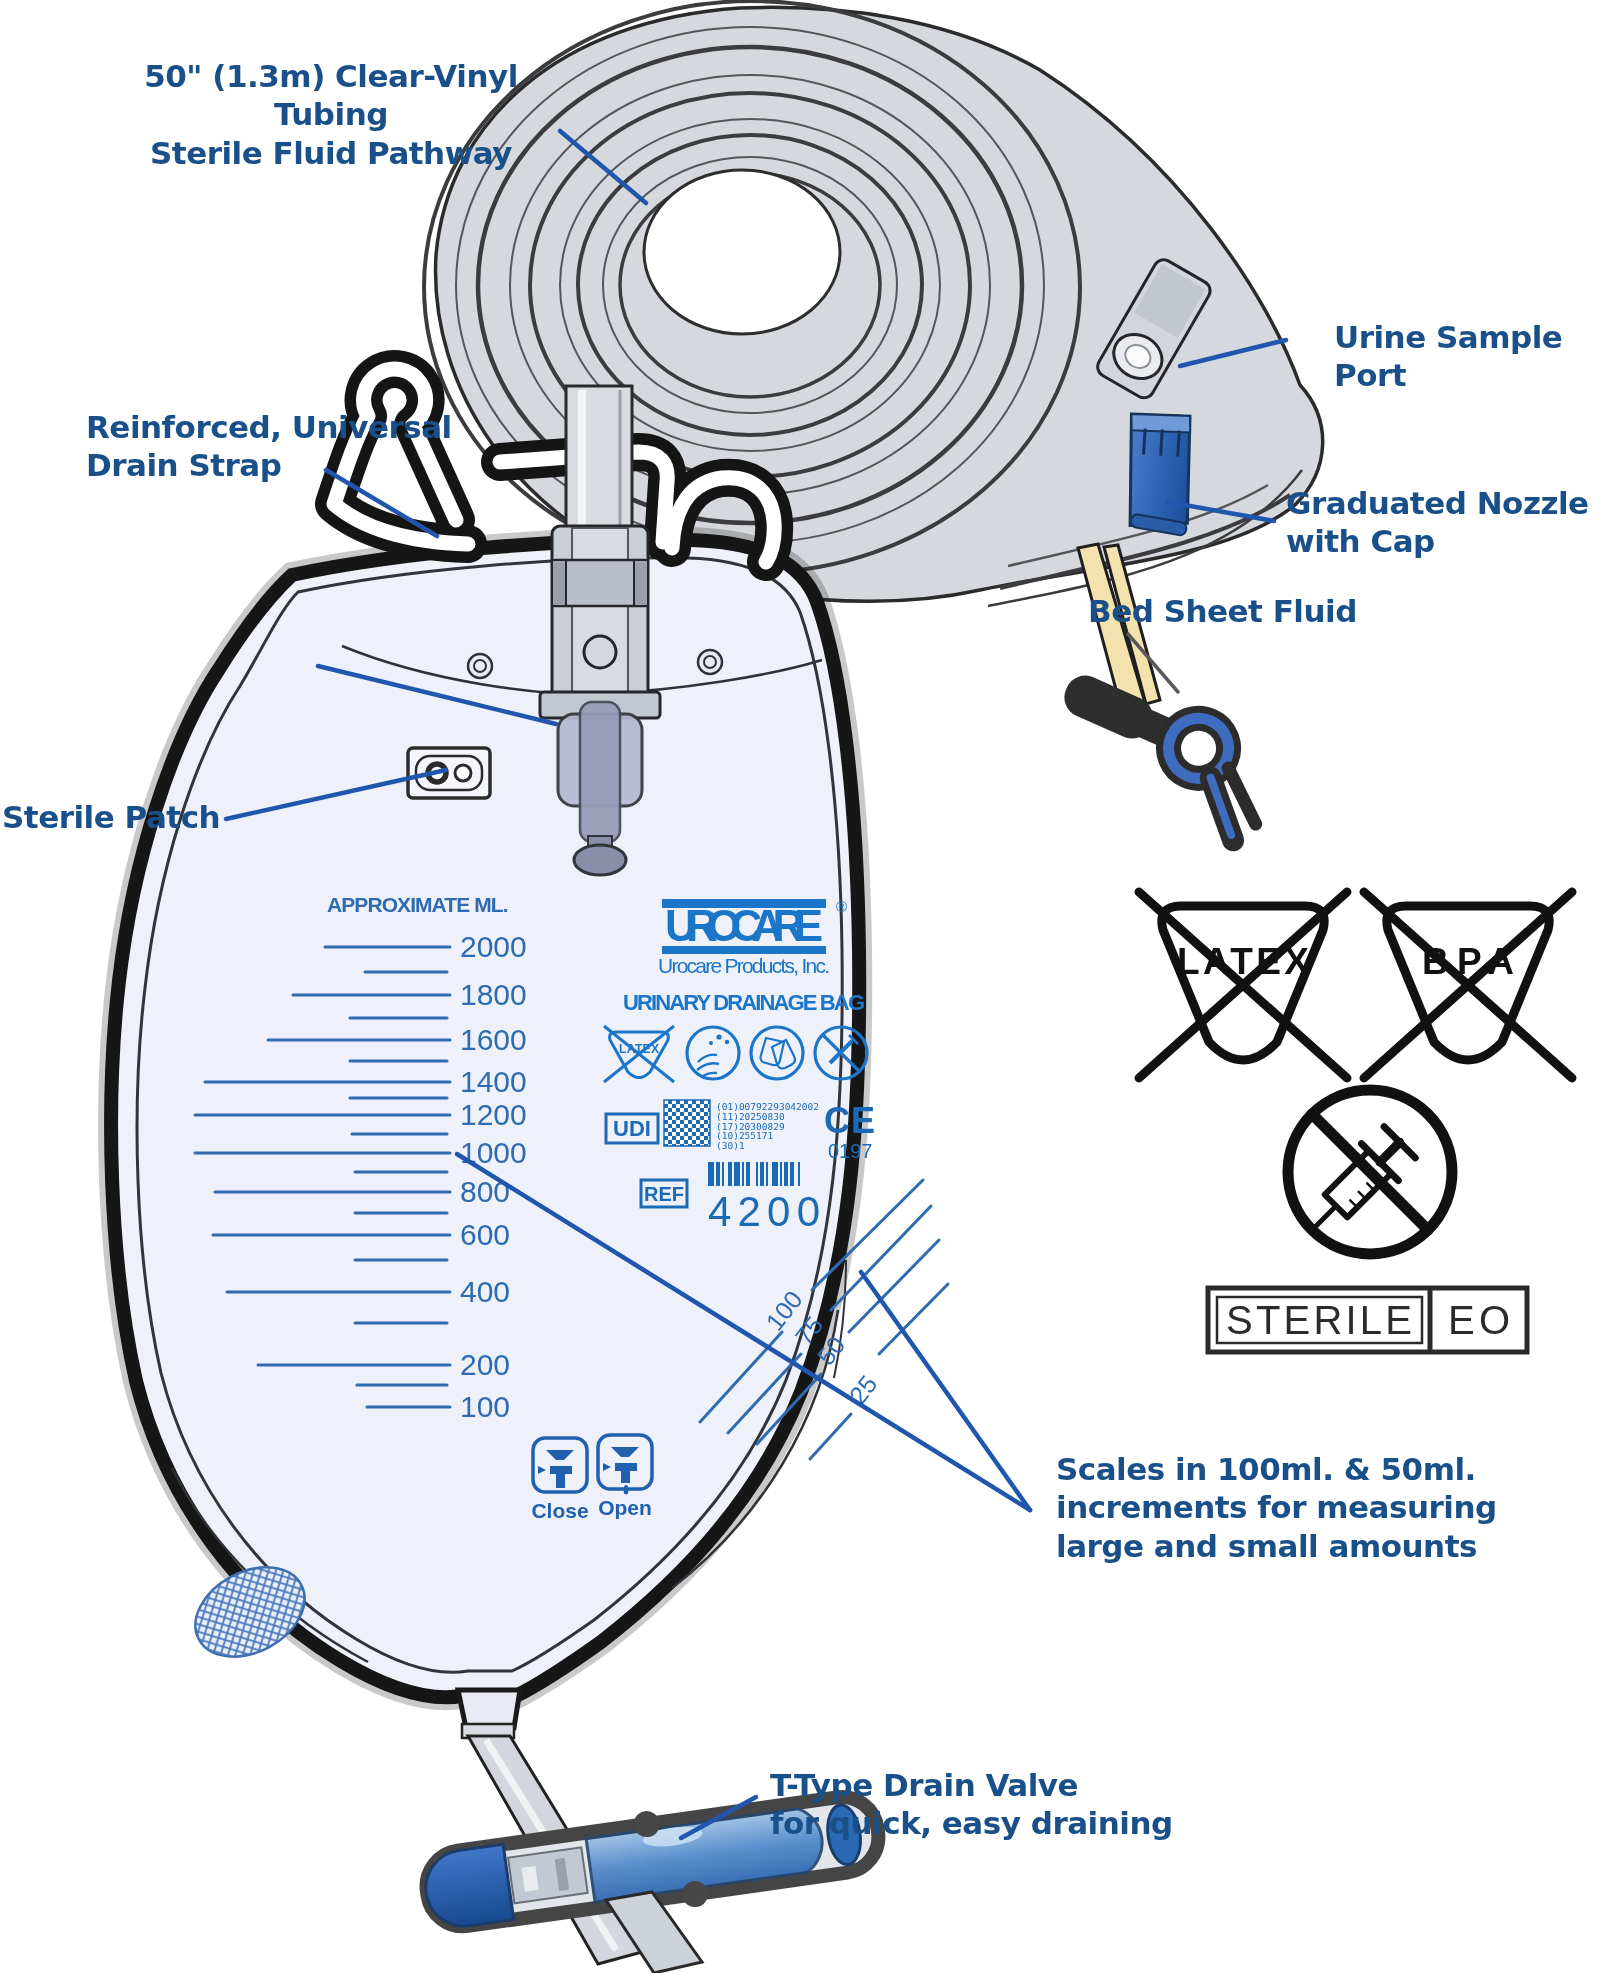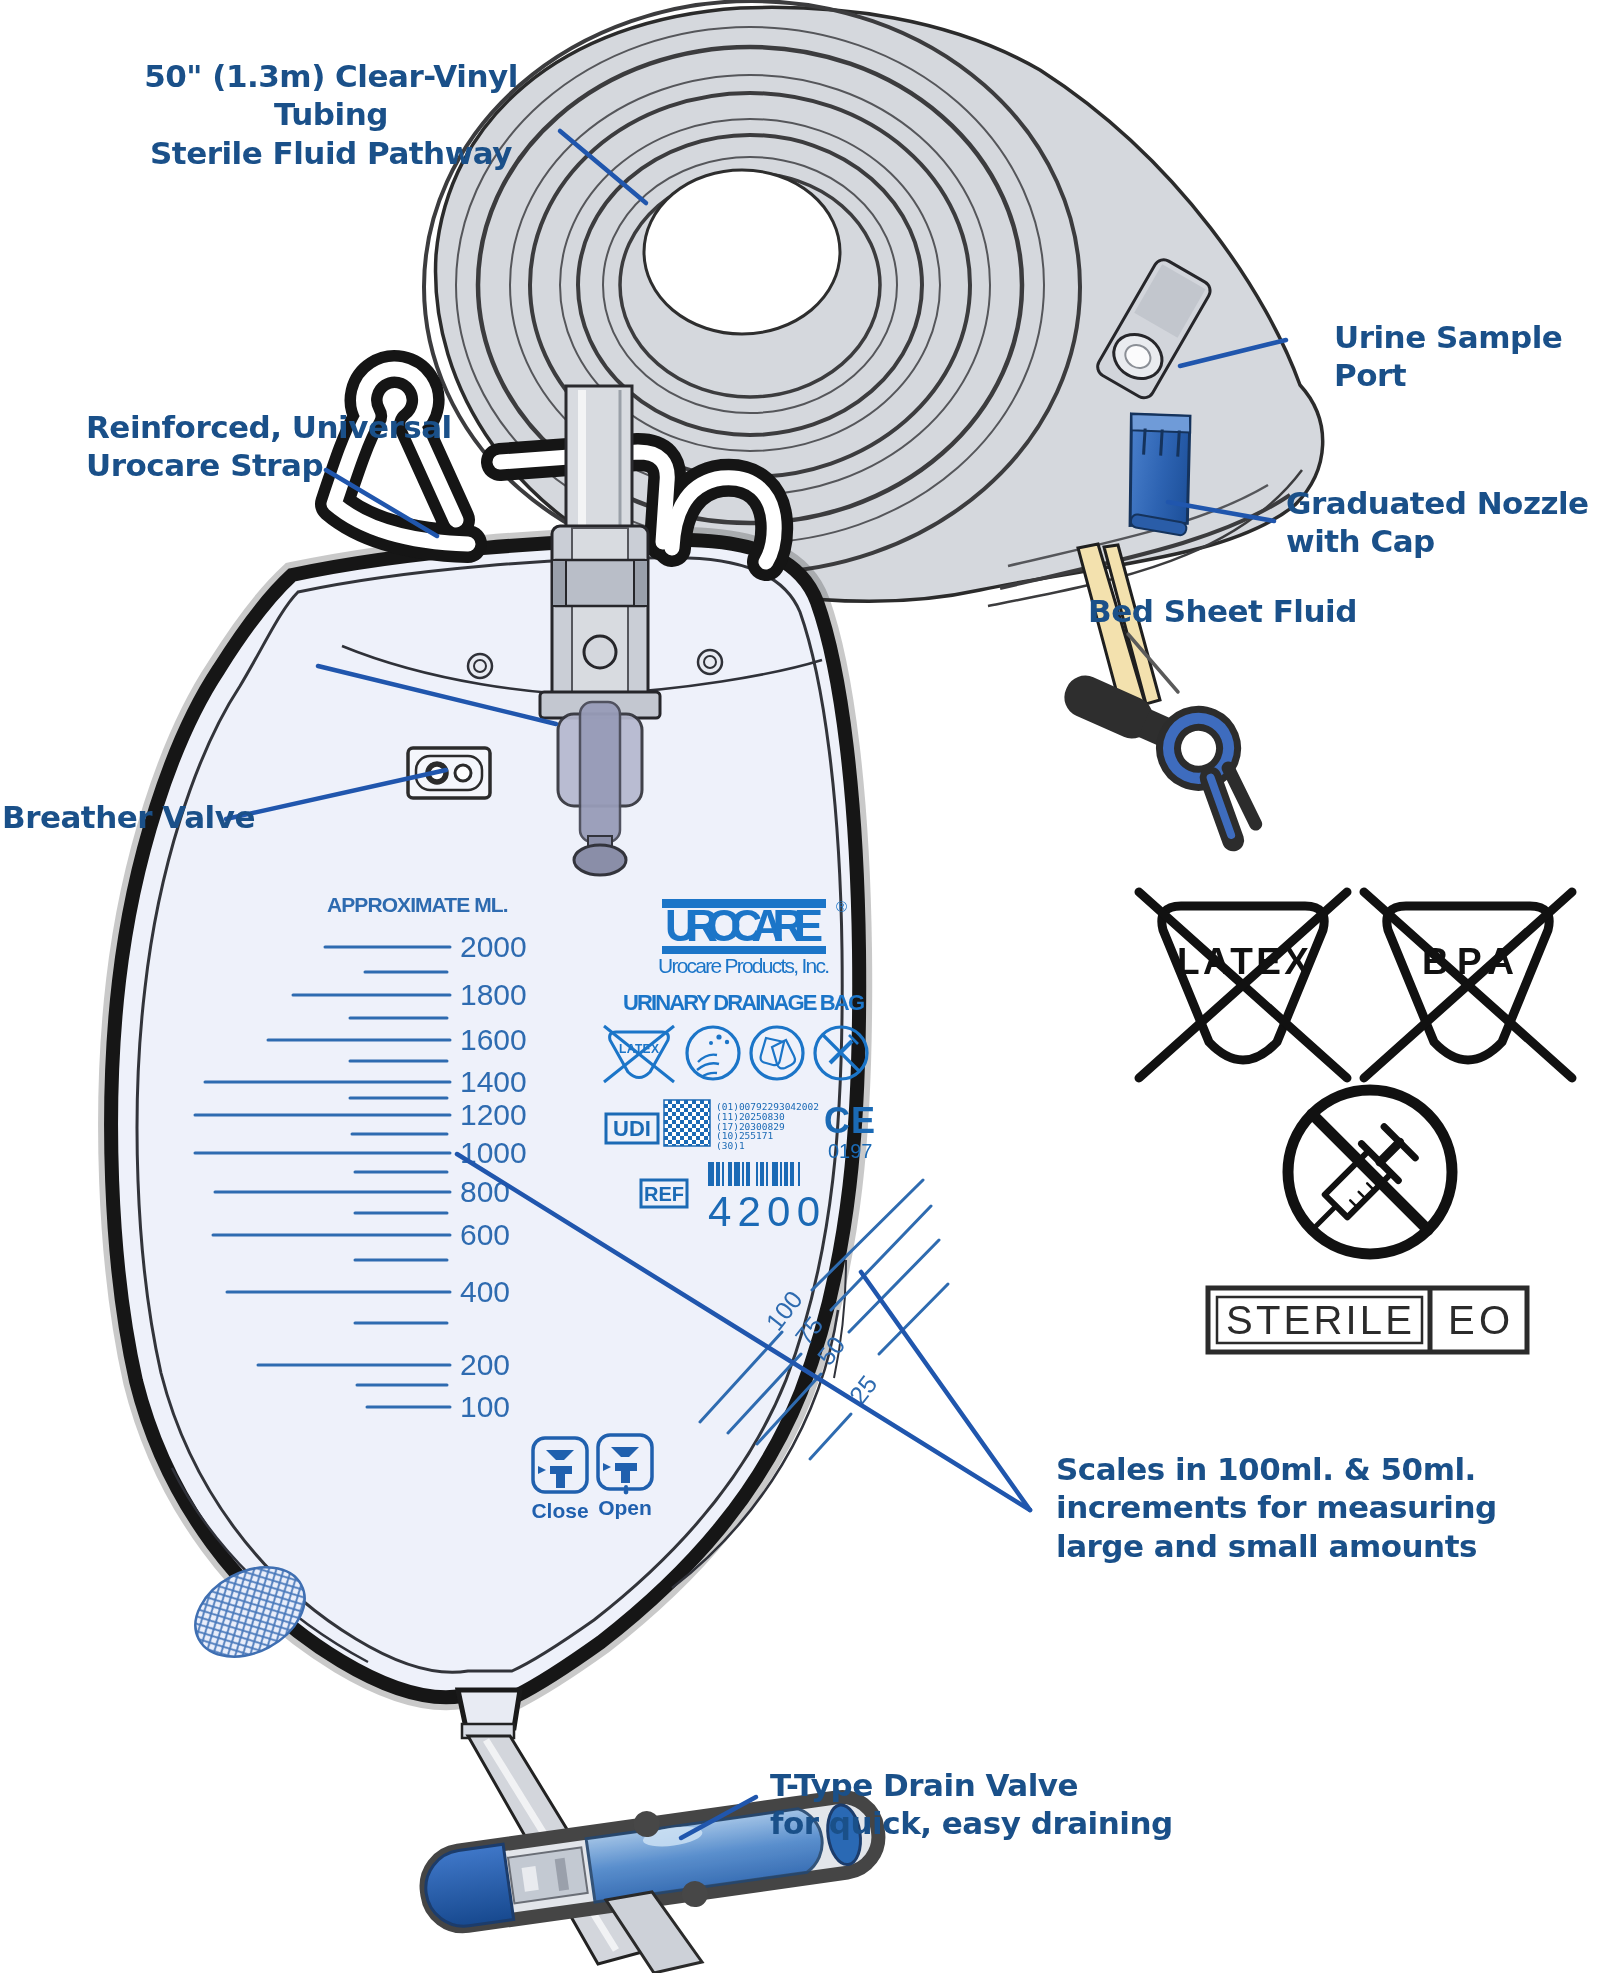--- a/index.html
+++ b/index.html
@@ -394,23 +394,23 @@
     <line class="calline" x1="1030" y1="1510" x2="457" y2="1154"></line>
     <line class="calline" x1="1030" y1="1510" x2="861" y2="1272"></line>
     <line class="calline" x1="756" y1="1797" x2="681" y2="1838"></line>
   </g>
 </svg>
 
 <div class="callout c-center" style="left:96px;top:57px;width:470px">50" (1.3m) Clear-Vinyl Tubing
 Sterile Fluid Pathway</div>
 <div class="callout" style="left:1334px;top:318px">Urine Sample Port</div>
 <div class="callout" style="left:86px;top:408px">Reinforced, Universal
-Urocare Strap</div>
+Drain Strap</div>
 <div class="callout" style="left:1286px;top:484px">Graduated Nozzle
 with Cap</div>
 <div class="callout" style="left:1088px;top:592px">Bed Sheet Fluid</div>
-<div class="callout" style="left:2px;top:798px">Breather Valve</div>
+<div class="callout" style="left:2px;top:798px">Sterile Patch</div>
 <div class="callout" style="left:1056px;top:1450px">Scales in 100ml. &amp; 50ml.
 increments for measuring
 large and small amounts</div>
 <div class="callout" style="left:770px;top:1766px">T-Type Drain Valve
 for quick, easy draining</div>
 </div>
 
 </body></html>

